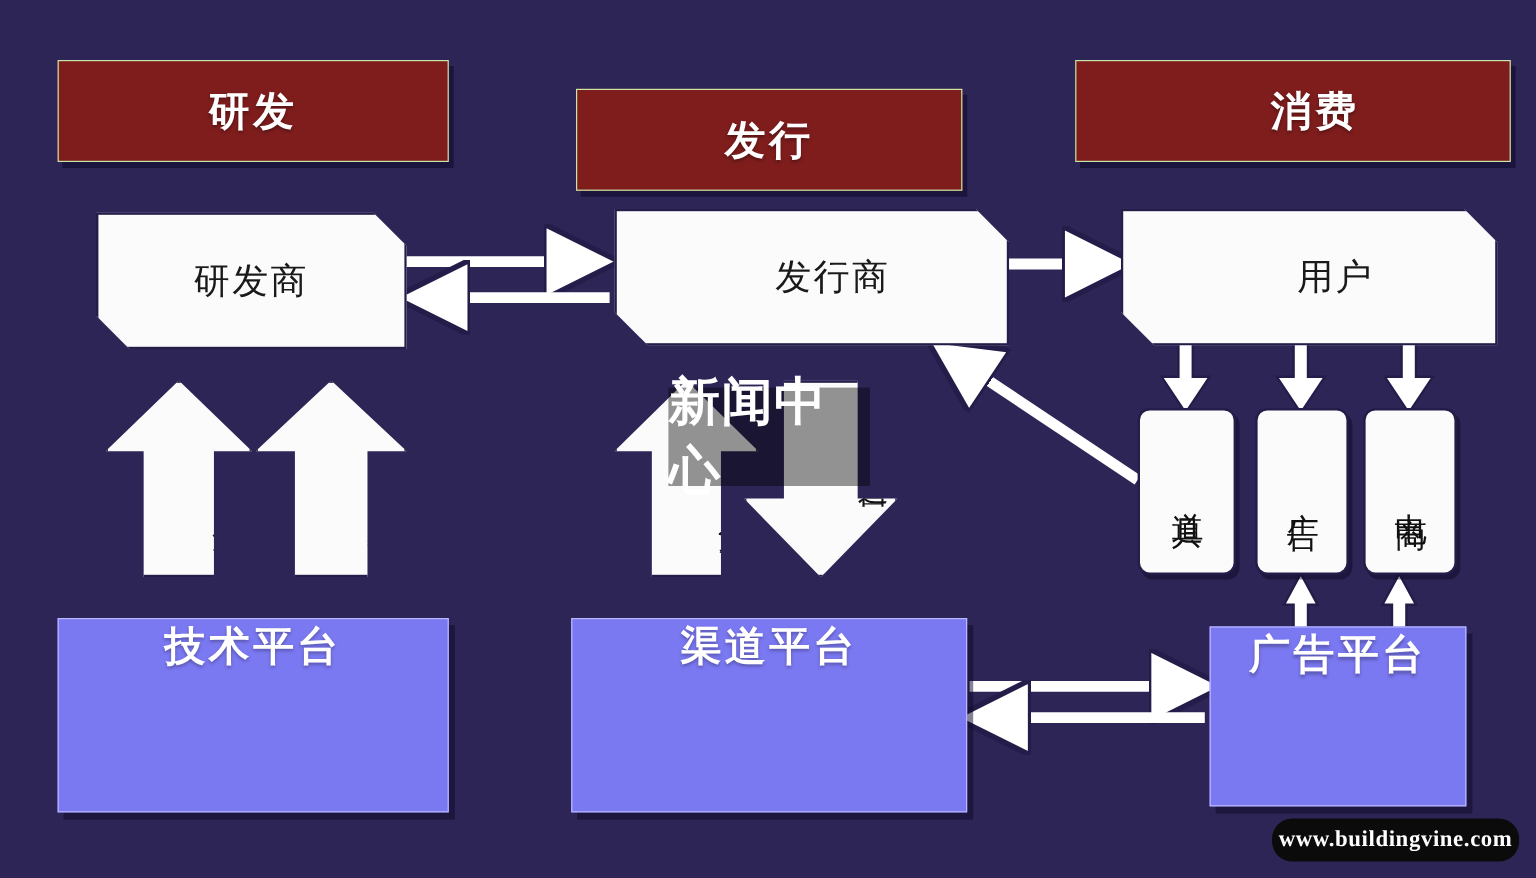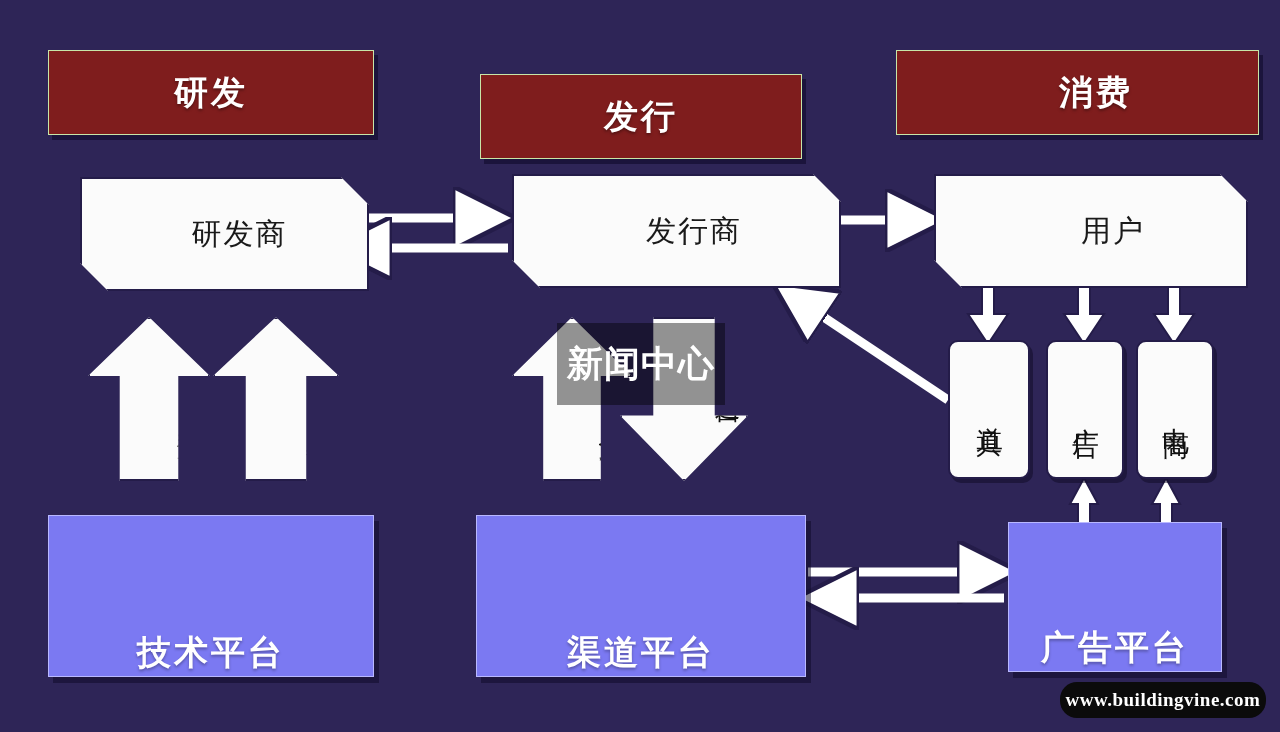--- a/index.html
+++ b/index.html
@@ -49,21 +49,21 @@
     letter-spacing:4px;
     box-shadow:3px 4px 0 rgba(10,6,32,.45);
   }
 
   
   .platform{
     position:absolute;
     background:#7b79f2;
     border:1px solid #b9b8ff;
     box-shadow:5px 6px 0 rgba(12,8,38,.5);
-    display:flex;align-items:flex-end;justify-content:center;
+    display:flex;align-items:flex-start;justify-content:center;
     color:#ffffff;font-size:34px;font-weight:bold;letter-spacing:3px;
     text-shadow:0 2px 3px rgba(0,0,0,.3);
   }
 
   
   .blockarrow{
     position:absolute;
     background:#fbfbfb;
     border:2px solid #241c49;
     display:flex;align-items:center;justify-content:center;
@@ -84,21 +84,21 @@
   }
 
   
   #links{position:absolute;left:0;top:0;width:1280px;height:732px;pointer-events:none;}
 
   
   .wm-center{
     position:absolute;
     background:rgba(0,0,0,.42);
     display:flex;align-items:center;justify-content:center;
-    color:#ffffff;font-size:36px;font-weight:bold;letter-spacing:1px;
+    color:#ffffff;font-size:43px;font-weight:bold;letter-spacing:1px;
   }
   .wm-url{
     position:absolute;
     background:#0b0b0b;
     display:flex;align-items:center;justify-content:center;
     color:#ffffff;
     font-family:"Liberation Serif","DejaVu Serif",serif;
     font-size:19px;font-weight:bold;letter-spacing:.5px;
   }
 </style>
@@ -158,21 +158,21 @@
   <div class="phase" style="left:48px;top:50px;width:324px;height:83px;">
     <span>研发</span>
   </div>
   <div class="phase" style="left:480px;top:50px;width:320px;height:83px;margin-top:24px;">
     <span>发行</span>
   </div>
   <div class="phase" style="left:896px;top:50px;width:324px;height:83px;padding-left:37px;">
     <span>消费</span>
   </div>
 
-  <div class="actor" style="left:80px;top:177px;width:255px;height:110px;padding-left:30px;">
+  <div class="actor" style="left:80px;top:177px;width:255px;height:110px;">
     <span>研发商</span>
   </div>
   <div class="actor" style="left:512px;top:174px;width:290px;height:110px;padding-left:35px;">
     <span>发行商</span>
   </div>
   <div class="actor" style="left:934px;top:174px;width:266px;height:110px;padding-left:44px;">
     <span>用户</span>
   </div>
 
   <div class="chip" style="left:948px;top:340px;width:78px;height:135px;">

